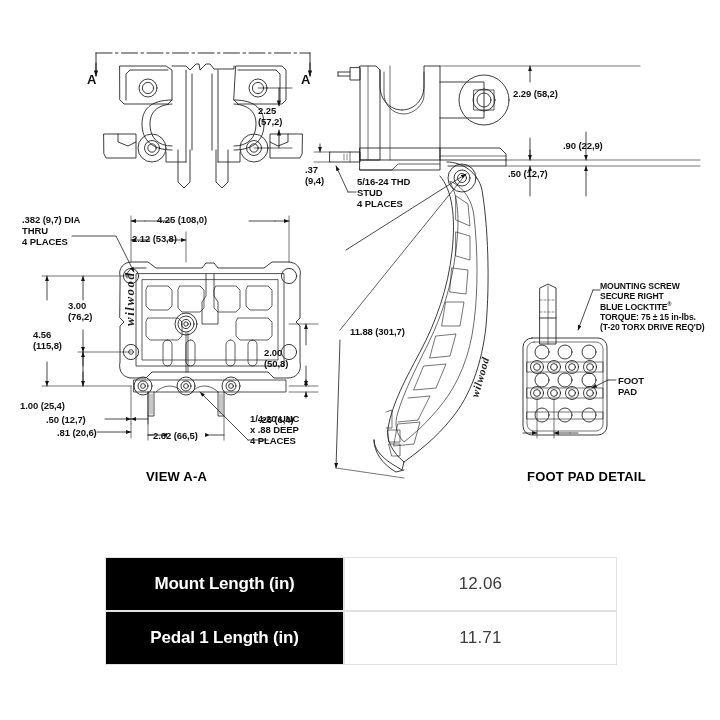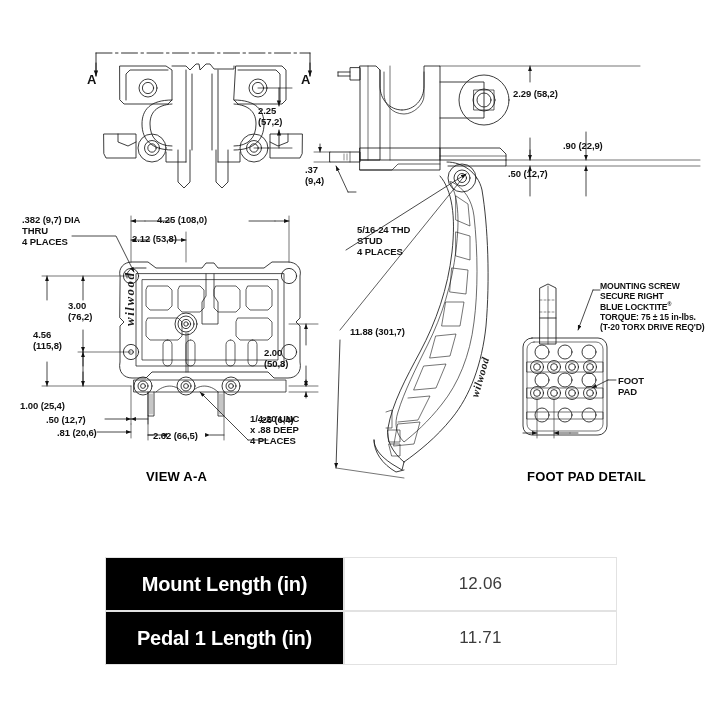--- a/index.html
+++ b/index.html
@@ -44,21 +44,21 @@
     left:105px;
     top:557px;
     width:512px;
     border-collapse:separate;
     border-spacing:0;
   }
   #spec-table tr{height:54px;}
   #spec-table th{
     background:#000000;
     color:#ffffff;
-    font-size:20px;
+    font-size:17px;
     font-weight:700;
     width:225px;
     border:1px solid #e2e2e2;
     padding:0 6px;
     letter-spacing:-0.2px;
   }
   #spec-table td{
     background:#ffffff;
     color:#3c3c3c;
     font-size:17px;
@@ -439,21 +439,21 @@
   <div class="dimtxt" style="left:250px;top:413px;">1/4-20 UNC
 x .88 DEEP
 4 PLACES</div>
   <div class="viewlabel" style="left:146px;top:469px;">VIEW A-A</div>
 
   <div class="dimtxt" style="left:513px;top:88px;">2.29 (58,2)</div>
   <div class="dimtxt" style="left:563px;top:140px;">.90 (22,9)</div>
   <div class="dimtxt" style="left:508px;top:168px;">.50 (12,7)</div>
   <div class="dimtxt" style="left:305px;top:164px;">.37
 (9,4)</div>
-  <div class="dimtxt" style="left:357px;top:176px;margin-top:48px;">5/16-24 THD
+  <div class="dimtxt" style="left:357px;top:176px;">5/16-24 THD
 STUD
 4 PLACES</div>
   <div class="dimtxt" style="left:350px;top:326px;">11.88 (301,7)</div>
 
   <div class="dimtxt sm" style="left:600px;top:281px;"><span>MOUNTING SCREW</span><br><span>SECURE RIGHT</span><br><span>BLUE LOCKTITE</span><span class="sup">®</span><br><span>TORQUE: 75 ± 15 </span><span class="bold-in">in-lbs</span><span>.</span><br><span>(T-20 TORX DRIVE REQ'D)</span></div>
 
   <div class="dimtxt" style="left:618px;top:375px;"><span>FOOT</span><br><span>PAD</span></div>
 
 
   <div class="viewlabel" style="left:527px;top:469px;">FOOT PAD DETAIL</div>

